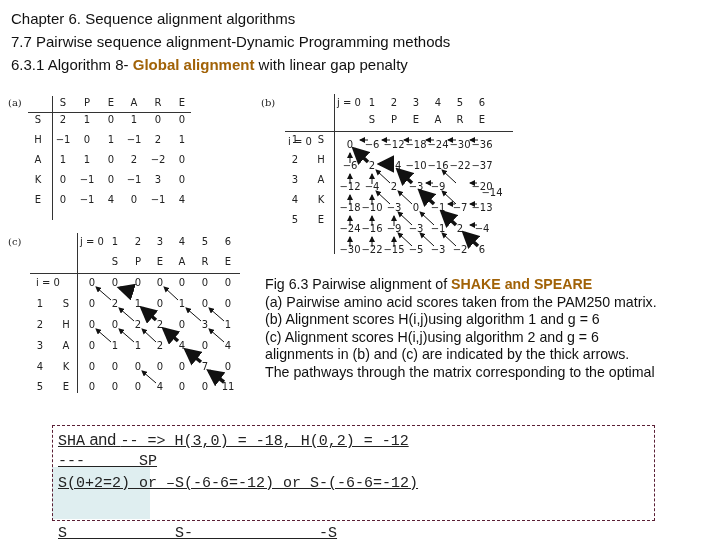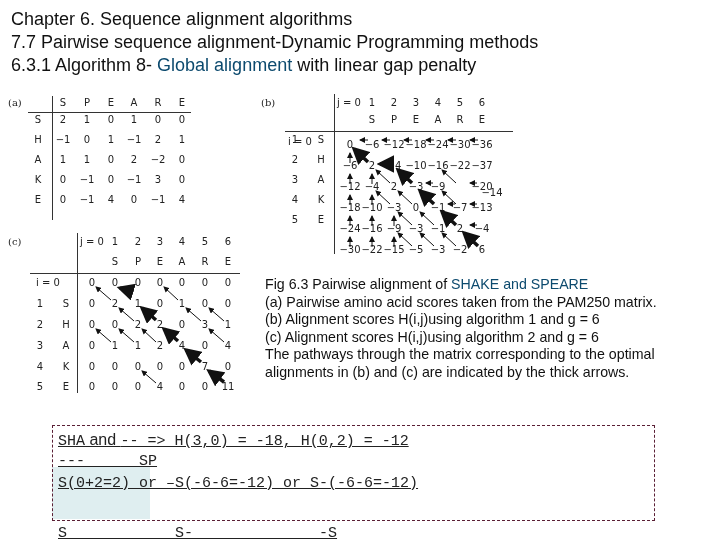--- a/index.html
+++ b/index.html
@@ -1,19 +1,19 @@
 <!DOCTYPE html>
 <html><head>
 <meta charset="utf-8">
 <style>
   html, body { margin:0; padding:0; background:#ffffff; }
   body { width:720px; height:540px; position:relative; overflow:hidden; font-family:"Liberation Sans", sans-serif; color:#111; }
-  .title { position:absolute; left:11px; font-size:18px; line-height:22px; white-space:nowrap; }
+  .title { position:absolute; left:11px; font-size:15px; line-height:22px; white-space:nowrap; }
   .t1 { top:8px; } .t2 { top:31px; } .t3 { top:54px; }
-  .accent { color:#0c4a6e; font-weight:normal; }
+  .accent { color:#a16207; font-weight:bold; }
   .panel-label { position:absolute; font-family:"DejaVu Serif", serif; font-size:10px; color:#222; }
   .tbl { position:absolute; font-family:"DejaVu Sans", sans-serif; font-size:10px; color:#222; }
   .cell { position:absolute; width:24px; text-align:center; line-height:12px; }
   .vline { position:absolute; width:1px; background:#333; }
   .hline { position:absolute; height:1px; background:#333; }
   .caption { position:absolute; left:265px; top:276px; font-size:14.2px; line-height:17.6px; white-space:nowrap; color:#111; }
   .box { position:absolute; left:52px; top:425px; width:601px; height:94px; border:1px dashed #5a1f35; }
   .hl { position:absolute; left:52px; top:467px; width:98px; height:52px; background:#dfeef0; }
   .code { position:absolute; left:58px; font-family:"Liberation Mono", monospace; font-size:15px; line-height:21px; white-space:pre; color:#222;text-decoration:underline; }
   .code .sans { font-family:"Liberation Sans", sans-serif; font-size:16px; }
@@ -283,22 +283,22 @@
       <line x1="224" y1="342" x2="209" y2="329" stroke="#111" stroke-width="1" marker-end="url(#thin)"></line>
       <line x1="156" y1="383" x2="142" y2="371" stroke="#111" stroke-width="1" marker-end="url(#thin)"></line>
     </g>
 </svg>
 
 <div class="caption">
   <div><span>Fig 6.3 Pairwise alignment of </span><span class="accent">SHAKE and SPEARE</span></div>
   <div>(a)  Pairwise amino acid scores taken from the PAM250 matrix.</div>
   <div>(b)  Alignment scores H(i,j)using algorithm 1 and g = 6</div>
   <div>(c)  Alignment scores H(i,j)using algorithm 2 and g = 6</div>
+  <div>alignments in (b) and (c) are indicated by the thick arrows.</div>
   <div>The pathways through the matrix corresponding to the optimal</div>
-  <div>alignments in (b) and (c) are indicated by the thick arrows.</div>
 </div>
 
 <div class="hl"></div>
 <div class="box"></div>
 <div class="code" style="top:429px;"><span>SHA</span><span class="sans"> and </span><span>-- =&gt; H(3,0) = -18, H(0,2) = -12</span></div>
 <div class="code" style="top:451px;">---      SP</div>
 <div class="code" style="top:473px;">S(0+2=2) or –S(-6-6=-12) or S-(-6-6=-12)</div>
 <div class="code" style="top:523px;">S            S-              -S</div>
 
 </body></html>

